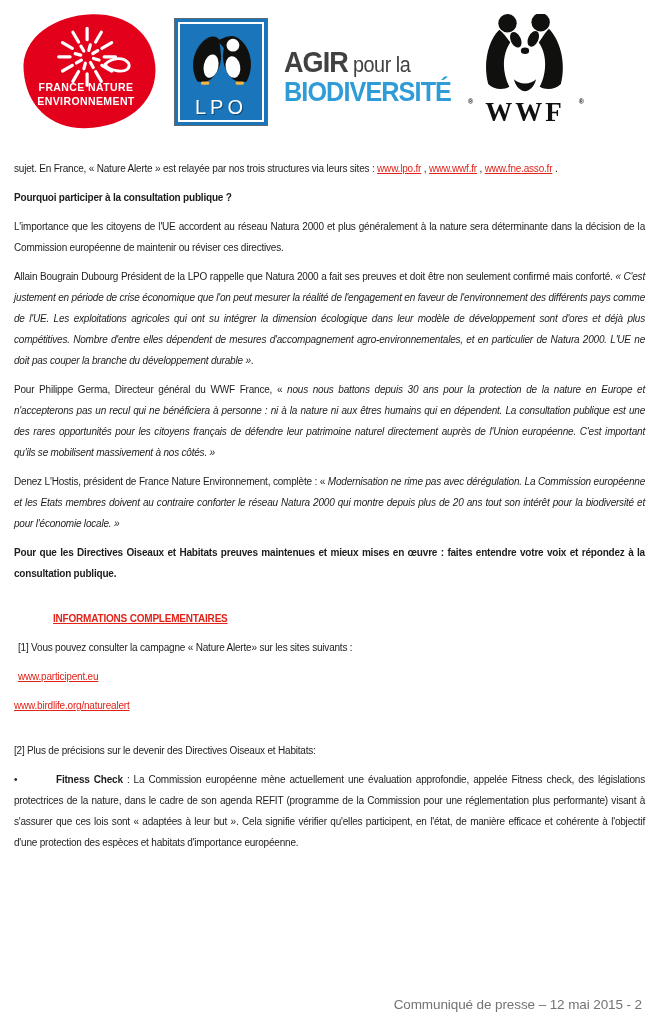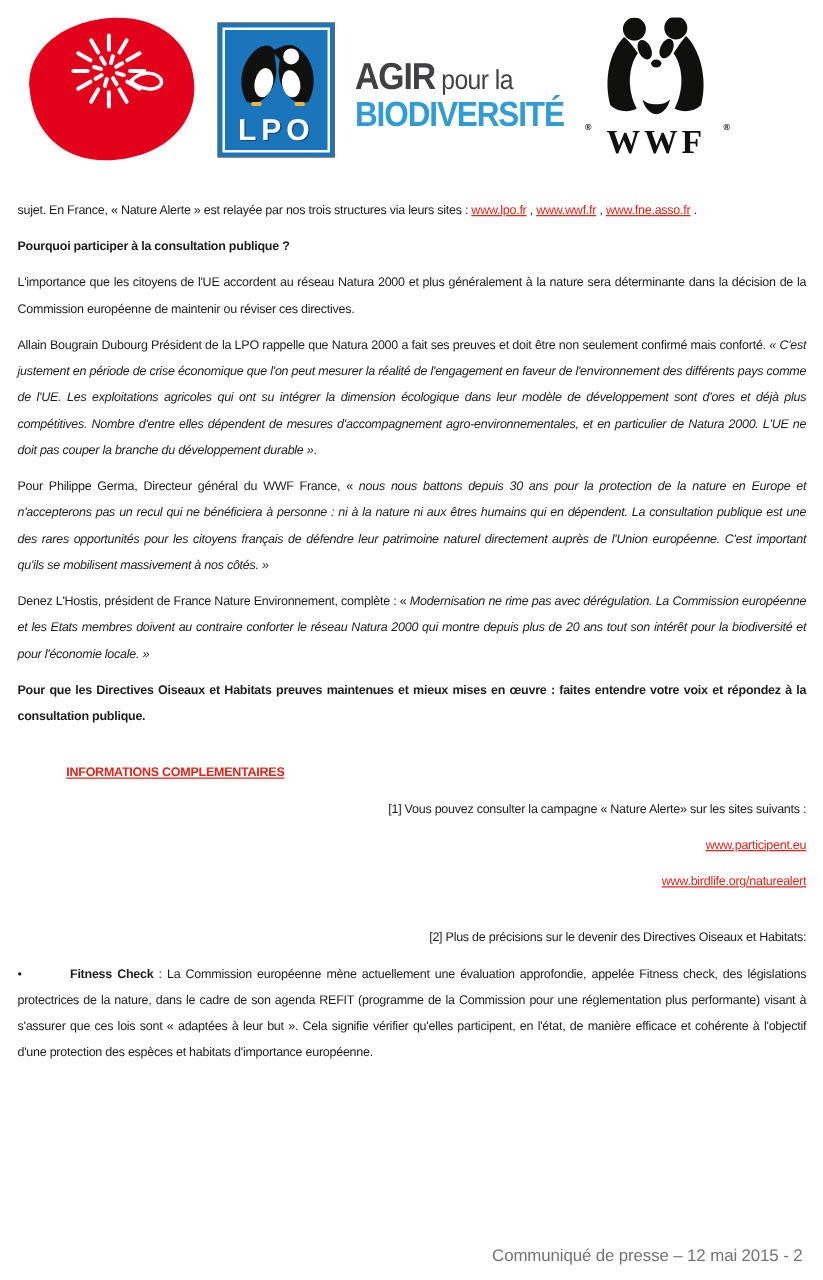--- a/index.html
+++ b/index.html
@@ -11,21 +11,21 @@
   .logo { position: relative; flex: none; }
   .fne-logo { width: 142px; height: 122px; }
   .fne-logo svg { position: absolute; inset: 0; }
   .fne-text { position: absolute; left: 0; right: 6px; top: 70px; text-align: center;
               color: #fff; font-weight: bold; font-size: 10.5px; letter-spacing: .4px; line-height: 14px; }
   .lpo-logo { width: 94px; height: 108px; margin: 8px 0 0 14px; background: #1a75bb;
               border: 1px solid #5a6a72; position: relative; }
   .lpo-frame { position: absolute; inset: 3px; border: 2px solid #ffffff; }
   .lpo-logo svg { position: absolute; left: 6px; top: 6px; }
   .lpo-label { position: absolute; left: 0; right: 0; bottom: 6px; text-align: center;
-               color: #fff; font-weight: bold; font-size: 24px; letter-spacing: 4px;
+               color: #fff; font-weight: normal; font-size: 20px; letter-spacing: 4px;
                text-shadow: 1px 1px 0 #0d4a7a; }
   .agir { margin: 36px 0 0 16px; width: 176px; transform: scaleX(.9); transform-origin: left top;
           line-height: 1.04; white-space: nowrap; }
   .agir-strong { font-size: 30px; font-weight: bold; color: #414042; letter-spacing: -1px; }
   .agir-rest { font-size: 22px; color: #414042; letter-spacing: -0.5px; }
   .agir-line2 { font-size: 28px; font-weight: bold; color: #2f9cd7; letter-spacing: -1px; }
   .wwf-logo { width: 106px; margin: 4px 0 0 12px; text-align: center; }
   .wwf-label { font-family: "Liberation Serif", serif; font-weight: bold; font-size: 27px;
                color: #111; letter-spacing: 3px; line-height: 26px; position: relative; }
   .wwf-reg-left { position: absolute; left: -4px; top: -10px; font-size: 7px; letter-spacing: 0; font-family: "Liberation Sans", sans-serif; }
@@ -35,21 +35,21 @@
   .doc { padding: 12px 13px 0 14px; font-size: 10px; line-height: 21px;
          text-align: justify; letter-spacing: -0.2px; }
   .doc p { margin: 8px 0; }
   .bold-head { font-weight: bold; }
   .bold-par { font-weight: bold; }
   .it { font-style: italic; }
   .link { color: #e2231a; text-decoration: underline; cursor: pointer; }
   .section-head { color: #e2231a; font-weight: bold; text-decoration: underline;
                   margin-top: 24px !important; text-align: left; padding-left: 39px; }
   .indent1 { padding-left: 4px; }
-  .link-line { text-align: right; }
+  .link-line { text-align: left; }
   .gap-top { margin-top: 24px !important; }
   .bullet { display: inline-block; width: 42px; }
 
   .footer { position: absolute; right: 16px; bottom: 12px; color: #737373;
             font-size: 13.5px; letter-spacing: -0.1px; }
 </style>
 </head>
 <body>
 
 <div class="logo-row">
@@ -74,20 +74,24 @@
         <line x1="0" y1="-7" x2="0" y2="-13" transform="rotate(60)"></line>
         <line x1="0" y1="-7" x2="0" y2="-13" transform="rotate(105)"></line>
         <line x1="0" y1="-7" x2="0" y2="-13" transform="rotate(150)"></line>
         <line x1="0" y1="-7" x2="0" y2="-13" transform="rotate(195)"></line>
         <line x1="0" y1="-7" x2="0" y2="-13" transform="rotate(240)"></line>
         <line x1="0" y1="-7" x2="0" y2="-13" transform="rotate(285)"></line>
         <line x1="0" y1="-7" x2="0" y2="-13" transform="rotate(330)"></line>
       </g>
       <path d="M92 56 C100 48 112 48 117 55 C119 60 114 64 106 63 C99 62 94 60 92 56 Z" fill="none" stroke="#ffffff" stroke-width="3" stroke-linecap="round"></path>
     </svg>
+    <div class="fne-text">
+      <div>FRANCE NATURE</div>
+      <div>ENVIRONNEMENT</div>
+    </div>
   </div>
 
   <div class="logo lpo-logo">
     <div class="lpo-frame"></div>
     <svg viewBox="0 0 90 70" width="82" height="64">
       <path d="M18 62 C10 48 12 30 24 18 C30 12 38 10 42 16 L44 34 C44 48 36 60 26 63 Z" fill="#10100e"></path>
       <ellipse cx="33" cy="45" rx="8" ry="13" fill="#ffffff" transform="rotate(12 33 45)"></ellipse>
       <path d="M72 62 C80 48 78 28 66 17 C60 11 52 10 48 16 L46 34 C46 48 54 60 64 63 Z" fill="#10100e"></path>
       <circle cx="57" cy="22" r="7" fill="#ffffff"></circle>
       <ellipse cx="57" cy="46" rx="8" ry="12" fill="#ffffff" transform="rotate(-10 57 46)"></ellipse>

